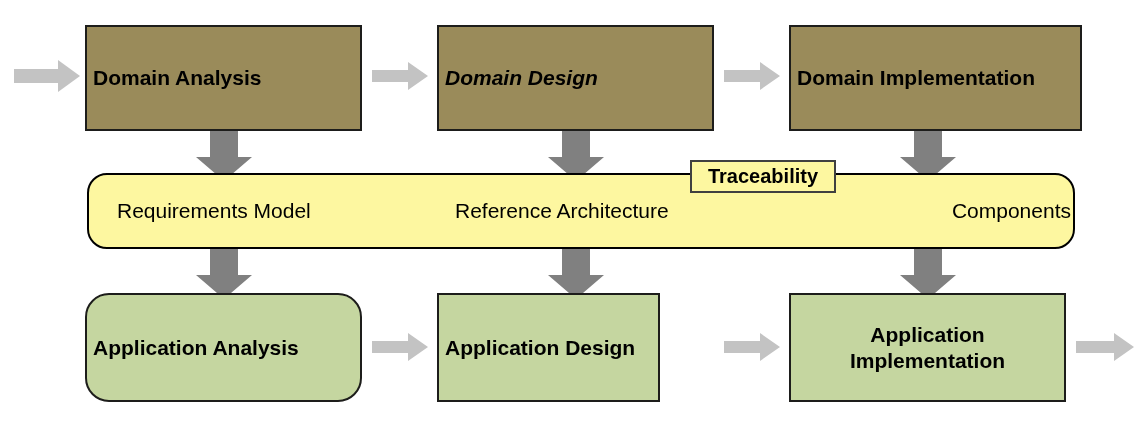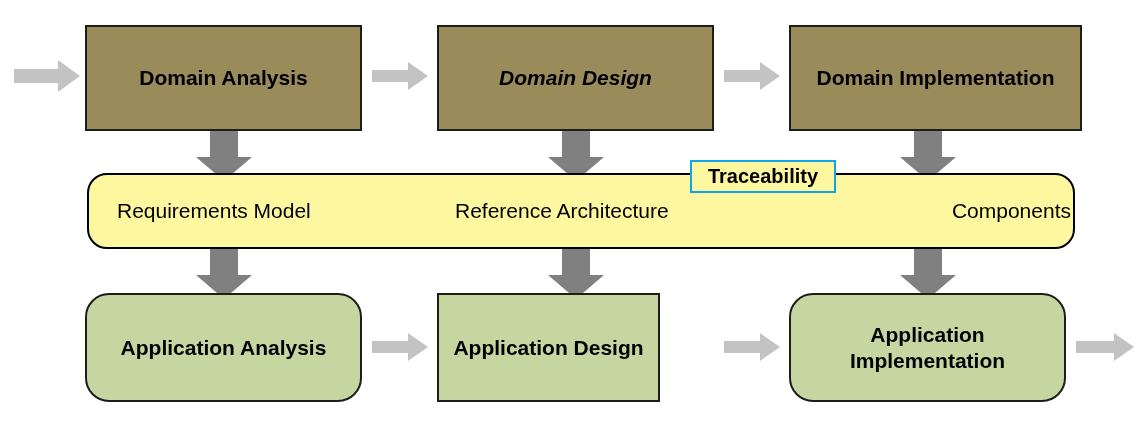--- a/index.html
+++ b/index.html
@@ -16,21 +16,21 @@
     overflow: hidden;
   }
 
   
   .proc-box {
     position: absolute;
     box-sizing: border-box;
     border: 2px solid #1d1d1b;
     display: flex;
     align-items: center;
-    justify-content: center;
+    justify-content: flex-start;
     text-align: center;
     font-weight: bold;
     font-size: 21px;
     color: #000000;
     line-height: 1.22;
     padding: 0 6px;
   }
   .proc-box.domain  { background: #9a8b5a; }
   .proc-box.app     { background: #c5d6a0; }
 
@@ -47,21 +47,21 @@
     font-size: 21px;
     color: #000000;
     white-space: nowrap;
   }
 
   
   .tag {
     position: absolute;
     box-sizing: border-box;
     background: #fdf7a0;
-    border: 2px solid #0ea5e9;
+    border: 2px solid #404040;
     display: flex;
     align-items: center;
     justify-content: center;
     font-weight: bold;
     font-size: 20px;
     color: #000000;
     z-index: 5;
   }
   .arrow-h {
     position: absolute;
@@ -159,21 +159,21 @@
   </div>
 
   <div class="proc-box app" style="left:85px; top:293px; width:277px; height:109px;border-radius:24px;">
     <span>Application Analysis</span>
   </div>
 
   <div class="proc-box app" style="left:437px; top:293px; width:223px; height:109px;">
     <span>Application Design</span>
   </div>
 
-  <div class="proc-box app" style="left:789px; top:293px; width:277px; height:109px;border-radius:24px;">
+  <div class="proc-box app" style="left:789px; top:293px; width:277px; height:109px;">
     <span>Application Implementation</span>
   </div>
 
   <div class="arrow-h" style="left:372px; top:331px; width:56px; height:32px;">
     <svg width="56" height="32" viewBox="0 0 56 32">
       <path d="M0,10 L36,10 L36,2 L56,16 L36,30 L36,22 L0,22 Z" fill="#c3c3c3"></path>
     </svg>
   </div>
 
   <div class="arrow-h" style="left:724px; top:331px; width:56px; height:32px;">

